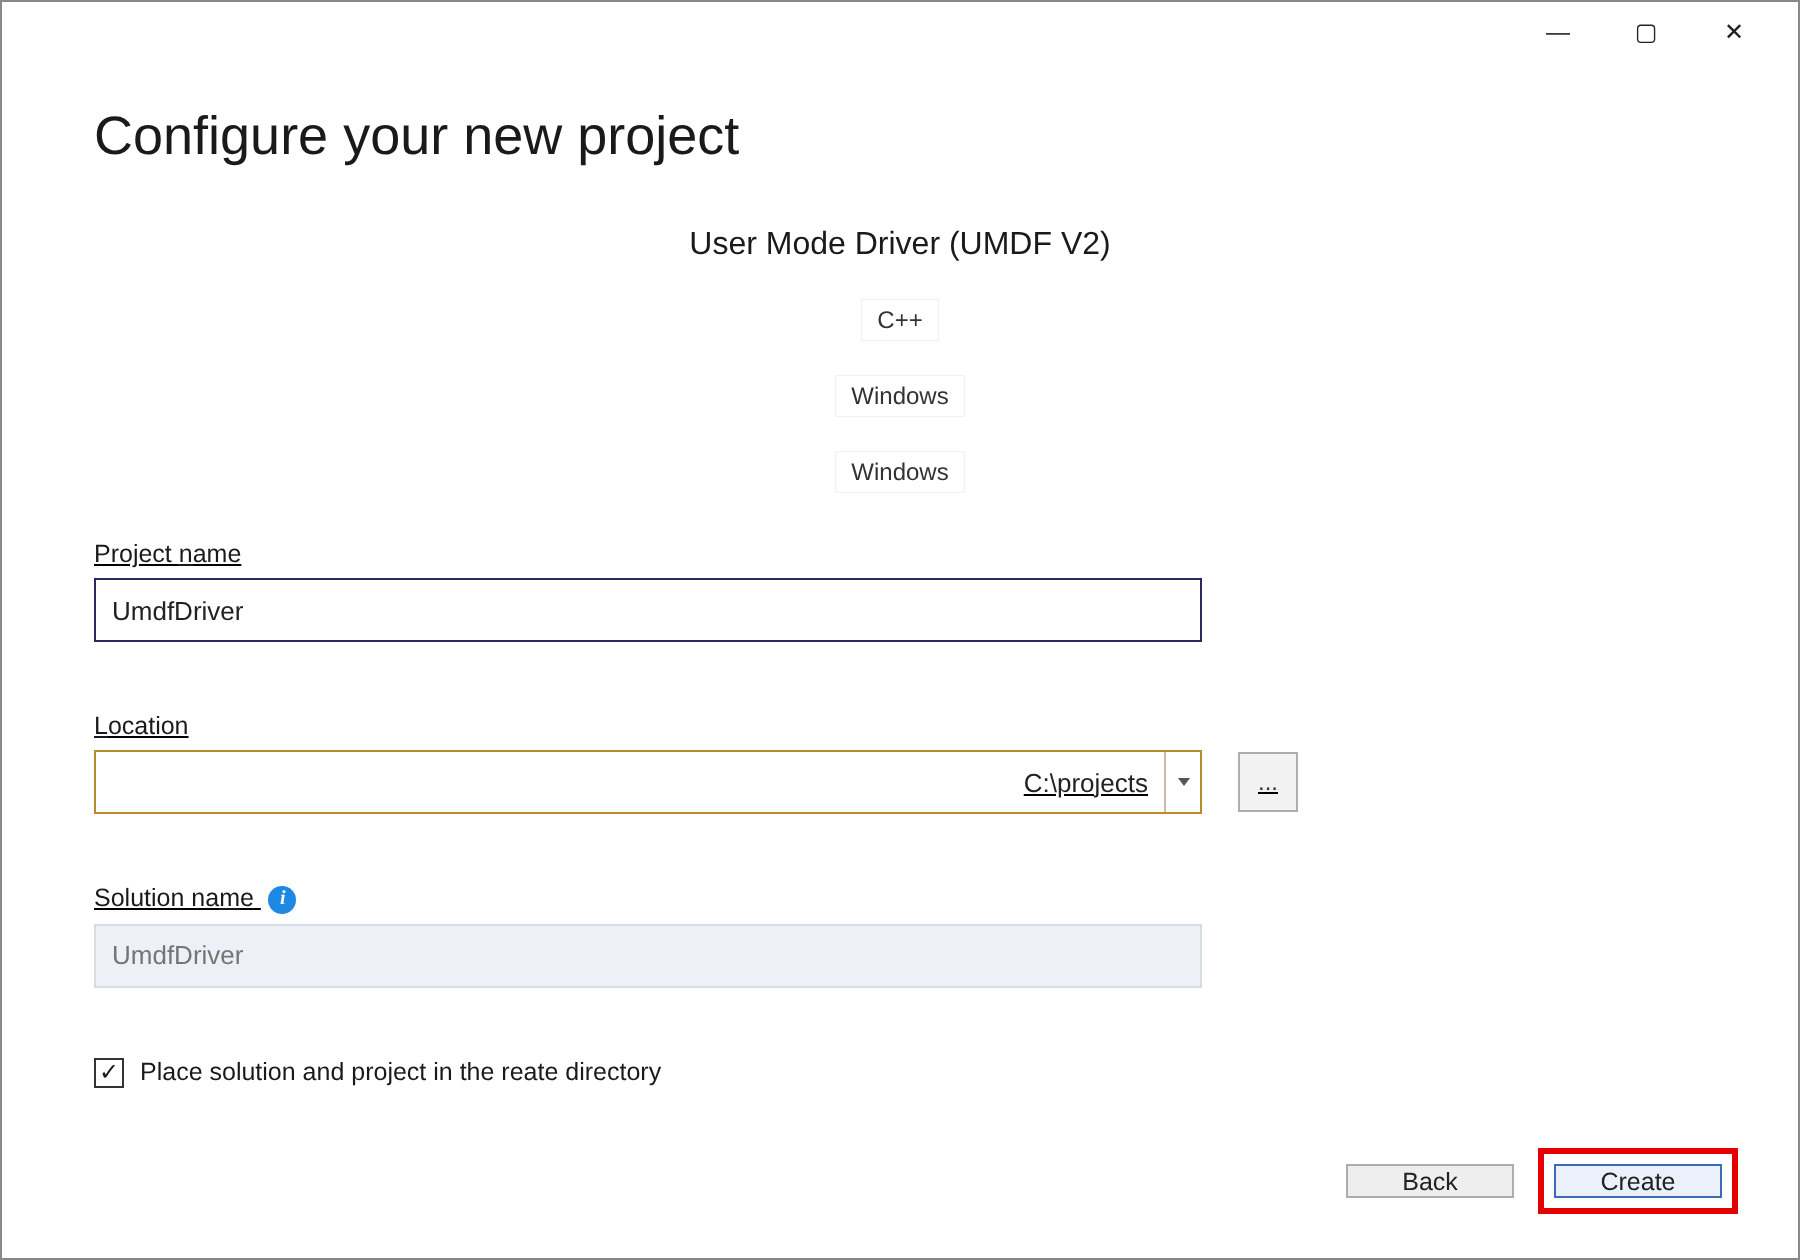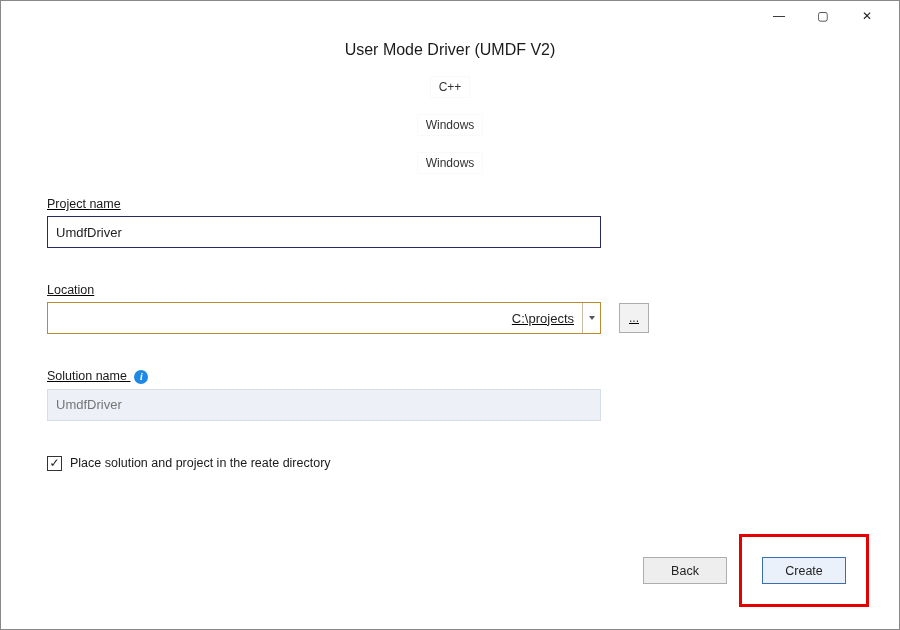--- a/index.html
+++ b/index.html
@@ -138,50 +138,51 @@
       display: inline-flex; align-items: center; justify-content: center;
       font-size: 12px; line-height: 1;
     }
     .footer {
       position: absolute;
       bottom: 22px; right: 30px;
       display: flex; gap: 12px;
       align-items: center;
     }
     .btn {
-      width: 84px; height: 27px;
+      width: 84px; height: 17px;
       border: 1px solid #adadad;
       background: #eee;
       font-size: 12.5px;
       font-family: inherit;
       display: flex; align-items: center; justify-content: center;
       color: #222;
     }
     .btn-primary {
       background: #eaf1fa;
       border: 1px solid #3b6db5;
     }
     .highlight-box {
       border: 3px solid #e60000;
-      padding: 20px;
+      padding: 5px;
     }
   </style>
 </head>
 <body>
 
 <div class="window">
 
   <div class="titlebar">
     <div class="wbtn">—</div>
     <div class="wbtn">▢</div>
     <div class="wbtn">✕</div>
   </div>
 
   <div class="content">
 
+    <h1 class="heading">Configure your new project</h1>
 
     <div class="subhead-row">
       <span class="template-name">User Mode Driver (UMDF V2)</span>
       <span class="tag">C++</span>
       <span class="tag">Windows</span>
       <span class="tag">Windows</span>
     </div>
 
     <div class="field-row">
       <label class="label">

